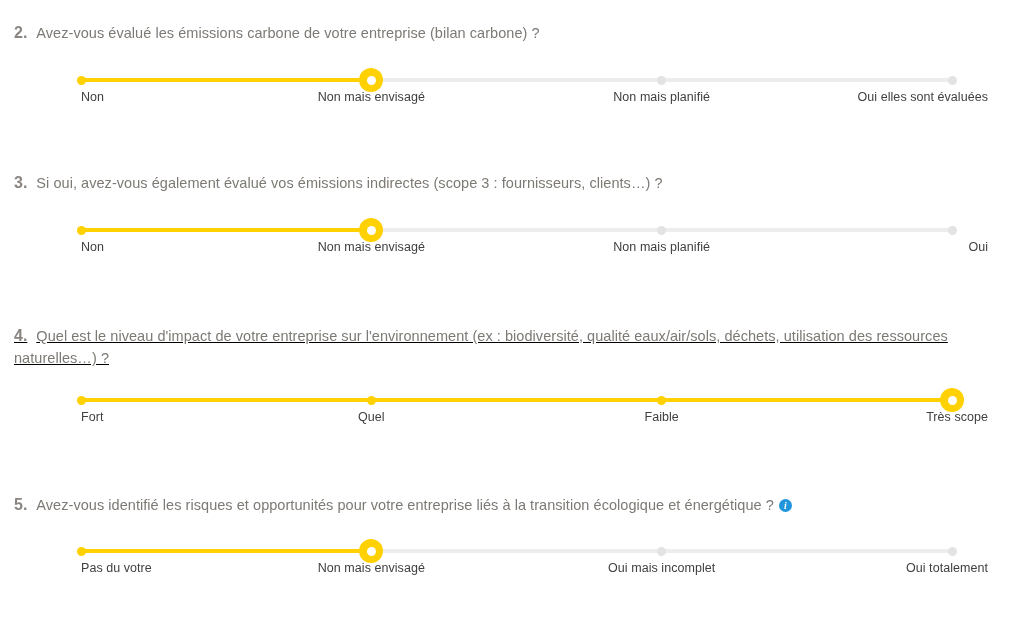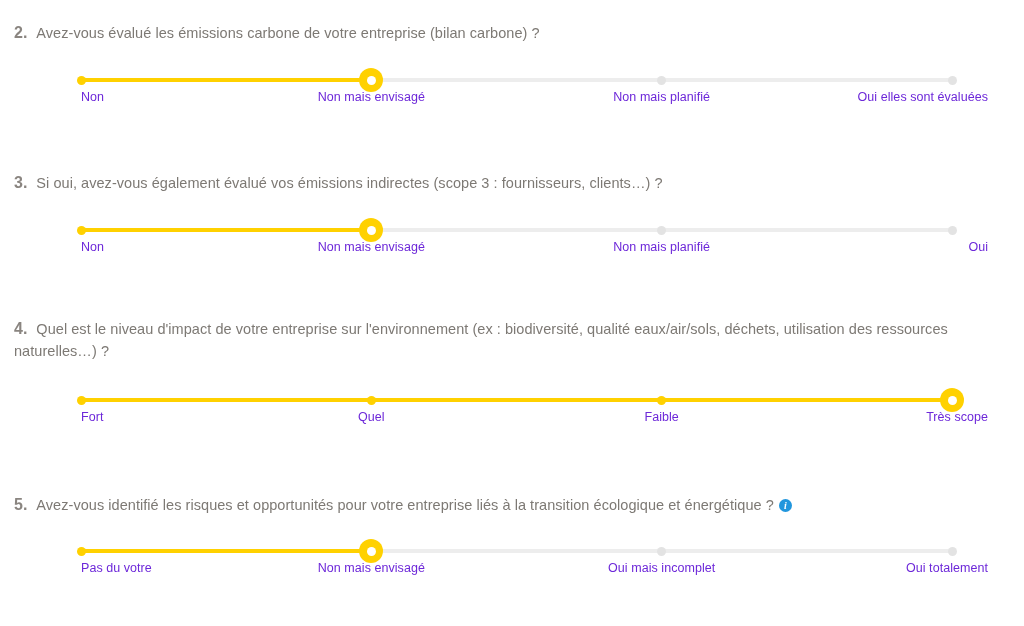--- a/index.html
+++ b/index.html
@@ -146,21 +146,21 @@
     position: absolute;
     left: 0;
     top: 22px;
     width: 871px;
     height: 20px;
   }
   .opt-label {
     position: absolute;
     top: 0;
     font-size: 12.5px;
-    color: #6d28d9;
+    color: #404040;
     white-space: nowrap;
     letter-spacing: 0.05px;
   }
   .opt-label.first { transform: translateX(0); }
   .opt-label.mid   { transform: translateX(-50%); }
   .opt-label.last  { transform: translateX(-100%); margin-left: 36px; }
 </style>
 </head>
 <body>
 
@@ -196,21 +196,21 @@
         <div class="tick" style="left: 580.667px;"></div>
         <div class="tick" style="left: 871px;"></div>
         <div class="labels">
           <div class="opt-label first" style="left: 0px;">Non</div>
           <div class="opt-label mid" style="left: 290.333px;">Non mais envisagé</div>
           <div class="opt-label mid" style="left: 580.667px;">Non mais planifié</div>
           <div class="opt-label last" style="left: 871px;">Oui</div>
         </div>
       </div>
     </div>
-    <div class="question-block" style="top: 318px;">
+    <div class="question-block" style="top: 325px; text-decoration: underline;">
       <div class="q-head"><span class="q-num">4.</span><span class="q-text">Quel est le niveau d'impact de votre entreprise sur l'environnement (ex : biodiversité, qualité eaux/air/sols, déchets, utilisation des ressources naturelles…) ?</span></div>
     </div>
     <div class="slider-wrap" style="top: 388px;">
       <div class="slider">
         <div class="track-bg"></div>
         <div class="track-fill" style="width: 871px;"></div>
         <div class="tick filled" style="left: 0px;"></div>
         <div class="tick filled" style="left: 290.333px;"></div>
         <div class="tick filled" style="left: 580.667px;"></div>
         <div class="handle" style="left: 871px;"></div>

